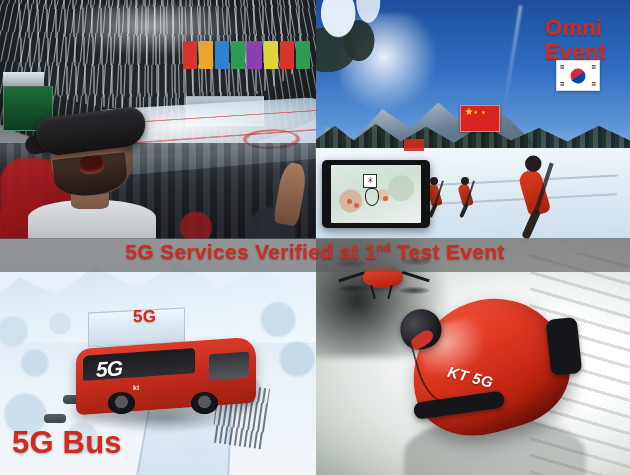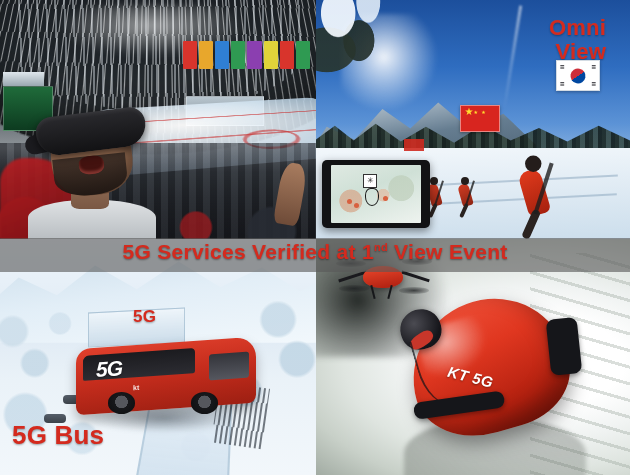--- a/index.html
+++ b/index.html
@@ -438,21 +438,21 @@
   .label{
     position:absolute;
     font-weight:bold;
     color:#d42a1e;
     text-shadow:0 1px 2px rgba(0,0,0,.35), 0 0 1px rgba(255,255,255,.18);
     white-space:nowrap;
     letter-spacing:.2px;
   }
   .lab-360vr{left:10px;top:14px;font-size:23px;}
   .lab-omni{
-    right:24px;top:16px;font-size:22px;text-align:right;line-height:1.08;
+    right:24px;top:16px;font-size:22px;text-align:left;line-height:1.08;
   }
   .flag-kr{
     position:absolute;right:30px;top:60px;width:42px;height:29px;
     background:#fff;border:1px solid rgba(200,210,220,.8);
     box-shadow:0 1px 3px rgba(0,0,0,.3);
   }
   .kr-taeguk{
     position:absolute;left:50%;top:50%;width:15px;height:15px;
     transform:translate(-50%,-50%) rotate(-34deg);
     border-radius:50%;
@@ -568,21 +568,21 @@
         <div class="map-dot" style="left:18%;top:58%"></div>
         <div class="map-dot" style="left:26%;top:66%"></div>
         <div class="map-dot" style="left:58%;top:54%"></div>
         <div class="map-marker">✳</div>
         <div class="map-cursor"></div>
       </div>
     </div>
 
     <div class="label lab-omni">
       <span>Omni</span><br>
-      <span>View</span>
+      <span>Event</span>
     </div>
     <div class="flag-kr">
       <span class="kr-trig" style="left:3px;top:4px">☰</span>
       <span class="kr-trig" style="right:3px;top:4px">☰</span>
       <span class="kr-trig" style="left:3px;bottom:4px">☰</span>
       <span class="kr-trig" style="right:3px;bottom:4px">☰</span>
       <span class="kr-taeguk"></span>
     </div>
   </div>
 
@@ -601,21 +601,21 @@
       <div class="bus-body"></div>
       <div class="bus-window"></div>
       <div class="bus-front-glass"></div>
       <div class="bus-5g">5G</div>
       <div class="bus-kt">kt</div>
       <div class="bus-wheel" style="left:18%"></div>
       <div class="bus-wheel" style="left:64%"></div>
     </div>
 
     <div class="label lab-5g-small" style="left:133px;top:68px">5G</div>
-    <div class="label" style="left:12px;bottom:24px;font-size:26px">5G Bus</div>
+    <div class="label" style="left:12px;bottom:14px;font-size:31px">5G Bus</div>
   </div>
 
   <div class="panel p-sync">
     <div class="icewall"></div>
     <div class="ice-groove"></div>
     <div class="ice-dark"></div>
     <div class="track-edge"></div>
 
     <div class="drone">
       <div class="drone-arm" style="left:-4%;transform:rotate(-18deg)"></div>
@@ -638,16 +638,16 @@
       <div class="bob-text">KT 5G</div>
       <div class="runner" style="left:-4%;top:66%;width:58%;height:13%;transform:rotate(8deg)"></div>
       <div class="runner" style="right:-10%;top:30%;width:20%;height:42%;transform:rotate(10deg)"></div>
     </div>
 
     <div class="label lab-sync" style="right:18px;bottom:22px;font-size:22px">Sync View</div>
   </div>
 
   <div class="center-band"></div>
   <div class="center-title">
-    <span>5G Services Verified at 1</span><sup>nd</sup><span> View Event</span>
+    <span>5G Services Verified at 1</span><sup>nd</sup><span> Test Event</span>
   </div>
 
 </div>
 
 </body></html>

